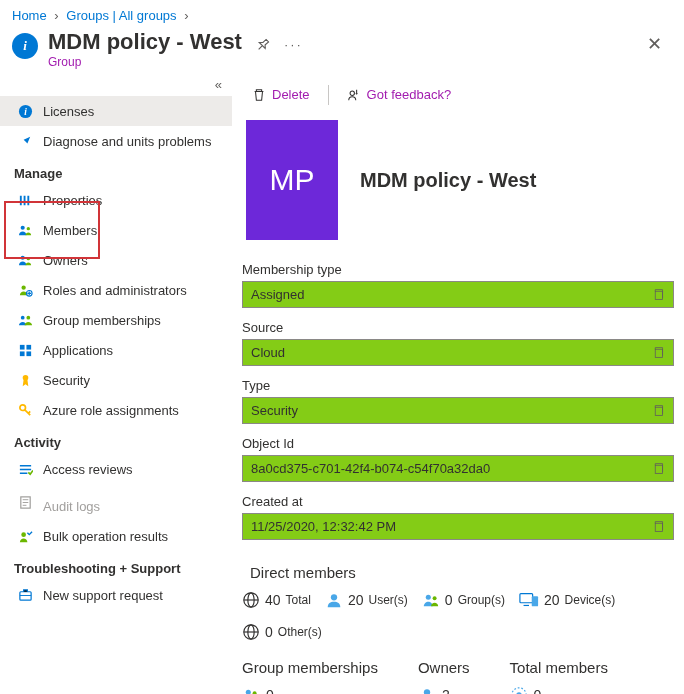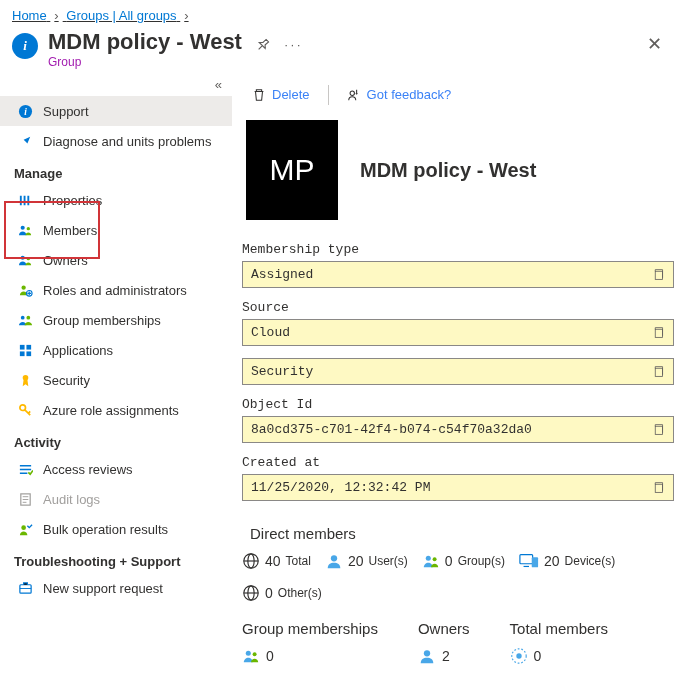--- a/index.html
+++ b/index.html
@@ -5,21 +5,21 @@
   * { box-sizing: border-box; }
   body {
     margin: 0;
     font-family: "Segoe UI", Arial, sans-serif;
     font-size: 13px;
     color: #323130;
     background: #fff;
     width: 684px;
   }
   a { color: #0078d4; text-decoration: none; }
-  .breadcrumb { padding: 8px 12px 2px; font-size: 13px; text-decoration: underline; }
+  .breadcrumb { padding: 8px 12px 2px; font-size: 13px; }
   .breadcrumb .sep { color: #605e5c; margin: 0 4px; }
   .header {
     display: flex; align-items: flex-start; padding: 4px 12px 6px;
   }
   .info-icon {
     width: 26px; height: 26px; border-radius: 50%; background: #0078d4;
     color: #fff; display: flex; align-items: center; justify-content: center;
     font-style: italic; font-family: Georgia, serif; font-weight: bold;
     margin-right: 10px; flex-shrink: 0; margin-top: 4px;
   }
@@ -37,47 +37,47 @@
   }
   .nav-item.selected { background: #edebe9; }
   .nav-icon { width: 16px; height:16px; display:flex; align-items:center; justify-content:center; flex-shrink:0;}
   .section-header { font-weight:600; padding: 10px 14px 4px; font-size:13px; }
   .highlight-box {
     position:absolute; border:2px solid #d13438; left:4px; width:96px;
     top:126px; height:58px; pointer-events:none;
   }
   .content { flex:1; padding: 0 10px 16px 10px; min-width: 0;}
   .toolbar { display:flex; gap:6px; align-items:center; padding:8px 4px; }
-  .tool-btn { display:flex; align-items:center; gap:6px; padding:4px 6px; cursor:pointer; color:#3b82f6;}
+  .tool-btn { display:flex; align-items:center; gap:6px; padding:4px 6px; cursor:pointer; color:#a21caf;}
   .tool-sep { width:1px; height:20px; background:#c8c6c4; margin:0 6px;}
   .group-banner { display:flex; align-items:center; gap:22px; margin:6px 0 22px 4px;}
   .avatar {
-    width: 92px; height: 100px; background:#000000; color:#fff;
+    width: 92px; height: 120px; background:#6d28d9; color:#fff;
     display:flex; align-items:center; justify-content:center;
     font-size:30px; font-weight:400;
   }
   .group-title { font-size:20px; font-weight:700; }
-  .field { margin: 8px 0 12px 0; font-family: Liberation Mono, monospace; }
+  .field { margin: 8px 0 12px 0; }
   .field-label { font-size:13px; margin-bottom:4px; color:#323130;}
   .field-box {
     display:flex; align-items:center; justify-content:space-between;
-    border:1px solid #8a8886; background:#fef9c3; padding:5px 8px;
+    border:1px solid #8a8886; background:#84cc16; padding:5px 8px;
     font-size:13px; color:#323130;
   }
   .copy-icon { color:#605e5c; cursor:pointer; font-size:13px;}
   .section-title { font-size:15px; font-weight:400; margin:24px 0 10px 8px;}
   .stats-row { display:flex; flex-wrap:wrap; gap:14px; align-items:flex-end; font-size:13px;}
   .stat { display:flex; align-items:center; gap:5px; white-space:nowrap;}
   .stat .num { font-size:14px;}
   .stat .lbl { color:#323130; font-size:12px;}
   .cols { display:flex; gap:40px; margin-top:18px; flex-wrap:wrap;}
   .col .col-title { font-size:15px; margin-bottom:10px; font-weight:400;}
   .col .col-stat { display:flex; align-items:center; gap:6px; font-size:14px;}
   .muted { color:#a19f9d !important; }
-  .faded-text { color:#a19f9d; }
+  .faded-text { color:#a19f9d;margin-top:8px; }
   svg { display:block; }
 </style>
 </head>
 <body>
 
 <div class="breadcrumb">
   <a href="#">Home</a>
   <span class="sep">›</span>
   <a href="#">Groups | All groups</a>
   <span class="sep">›</span>
@@ -104,21 +104,21 @@
   <div class="sidebar">
     <div class="collapse-row"><span style="cursor:pointer;">«</span></div>
 
     <div class="nav-item selected">
       <span class="nav-icon">
         <svg width="15" height="15" viewBox="0 0 16 16">
             <circle cx="8" cy="8" r="7" fill="#0078d4"></circle>
             <text x="8" y="12" text-anchor="middle" font-family="Georgia" font-style="italic" font-size="10" fill="#fff" font-weight="bold">i</text>
           </svg>
       </span>
-      <span>Support</span>
+      <span>Licenses</span>
     </div>
     <div class="nav-item">
       <span class="nav-icon">
         <svg width="15" height="15" viewBox="0 0 16 16">
             <path fill="#0078d4" d="M3 13l5-5 2 2 3-7-7 3 2 2-5 5z"></path>
           </svg>
       </span>
       <span>Diagnose and units problems</span>
     </div>
 
@@ -298,20 +298,21 @@
         <span>Cloud</span>
         <span class="copy-icon">
             <svg width="13" height="13" viewBox="0 0 16 16">
               <rect x="4" y="4" width="9" height="10" fill="none" stroke="#605e5c"></rect>
               <path fill="none" stroke="#605e5c" d="M4 4V2h9v10"></path>
             </svg>
           </span>
       </div>
     </div>
     <div class="field">
+      <div class="field-label">Type</div>
       <div class="field-box">
         <span>Security</span>
         <span class="copy-icon">
             <svg width="13" height="13" viewBox="0 0 16 16">
               <rect x="4" y="4" width="9" height="10" fill="none" stroke="#605e5c"></rect>
               <path fill="none" stroke="#605e5c" d="M4 4V2h9v10"></path>
             </svg>
           </span>
       </div>
     </div>

